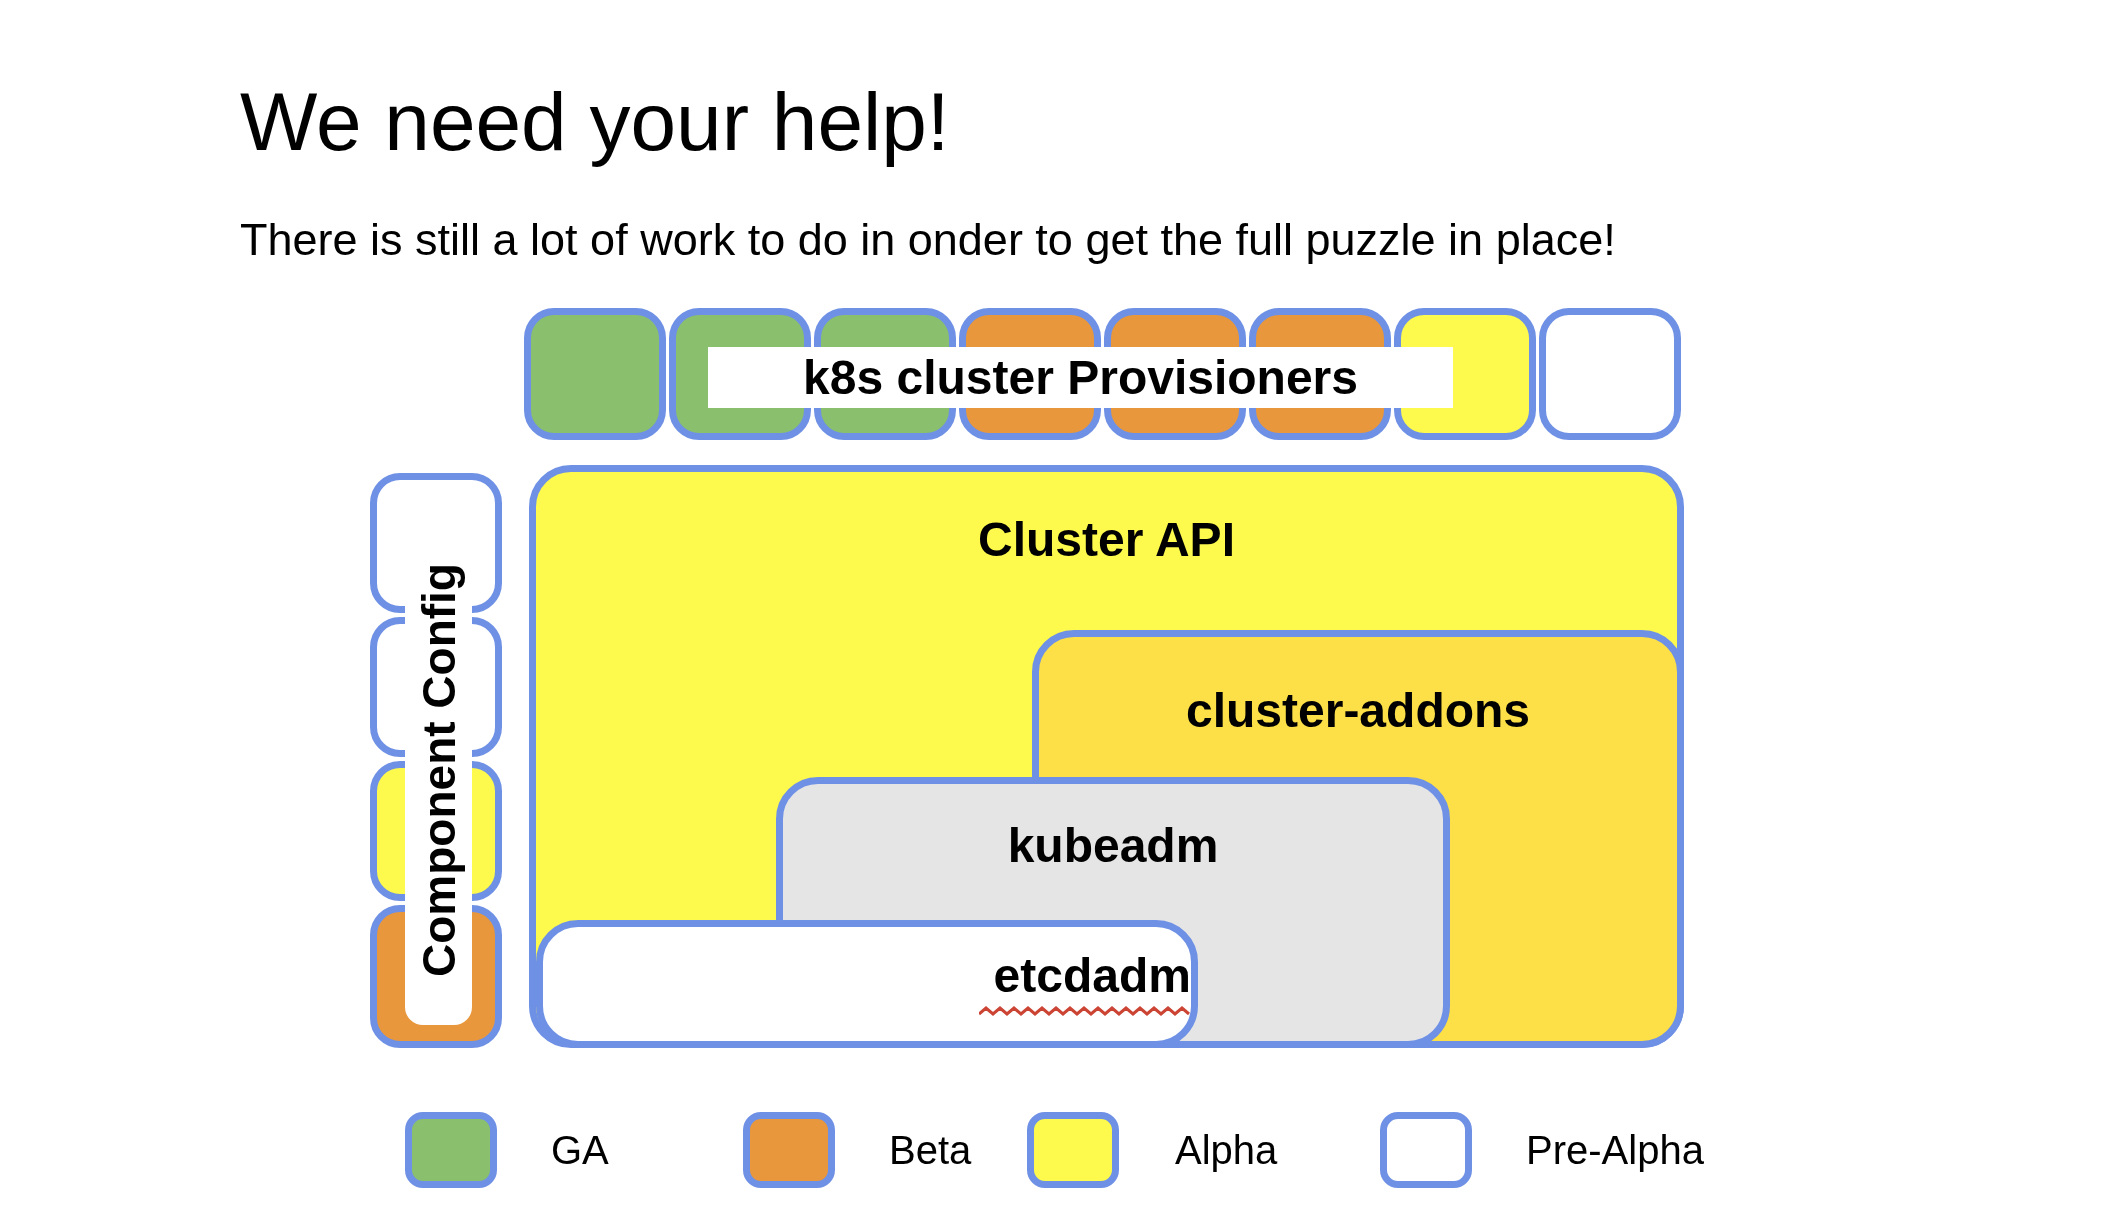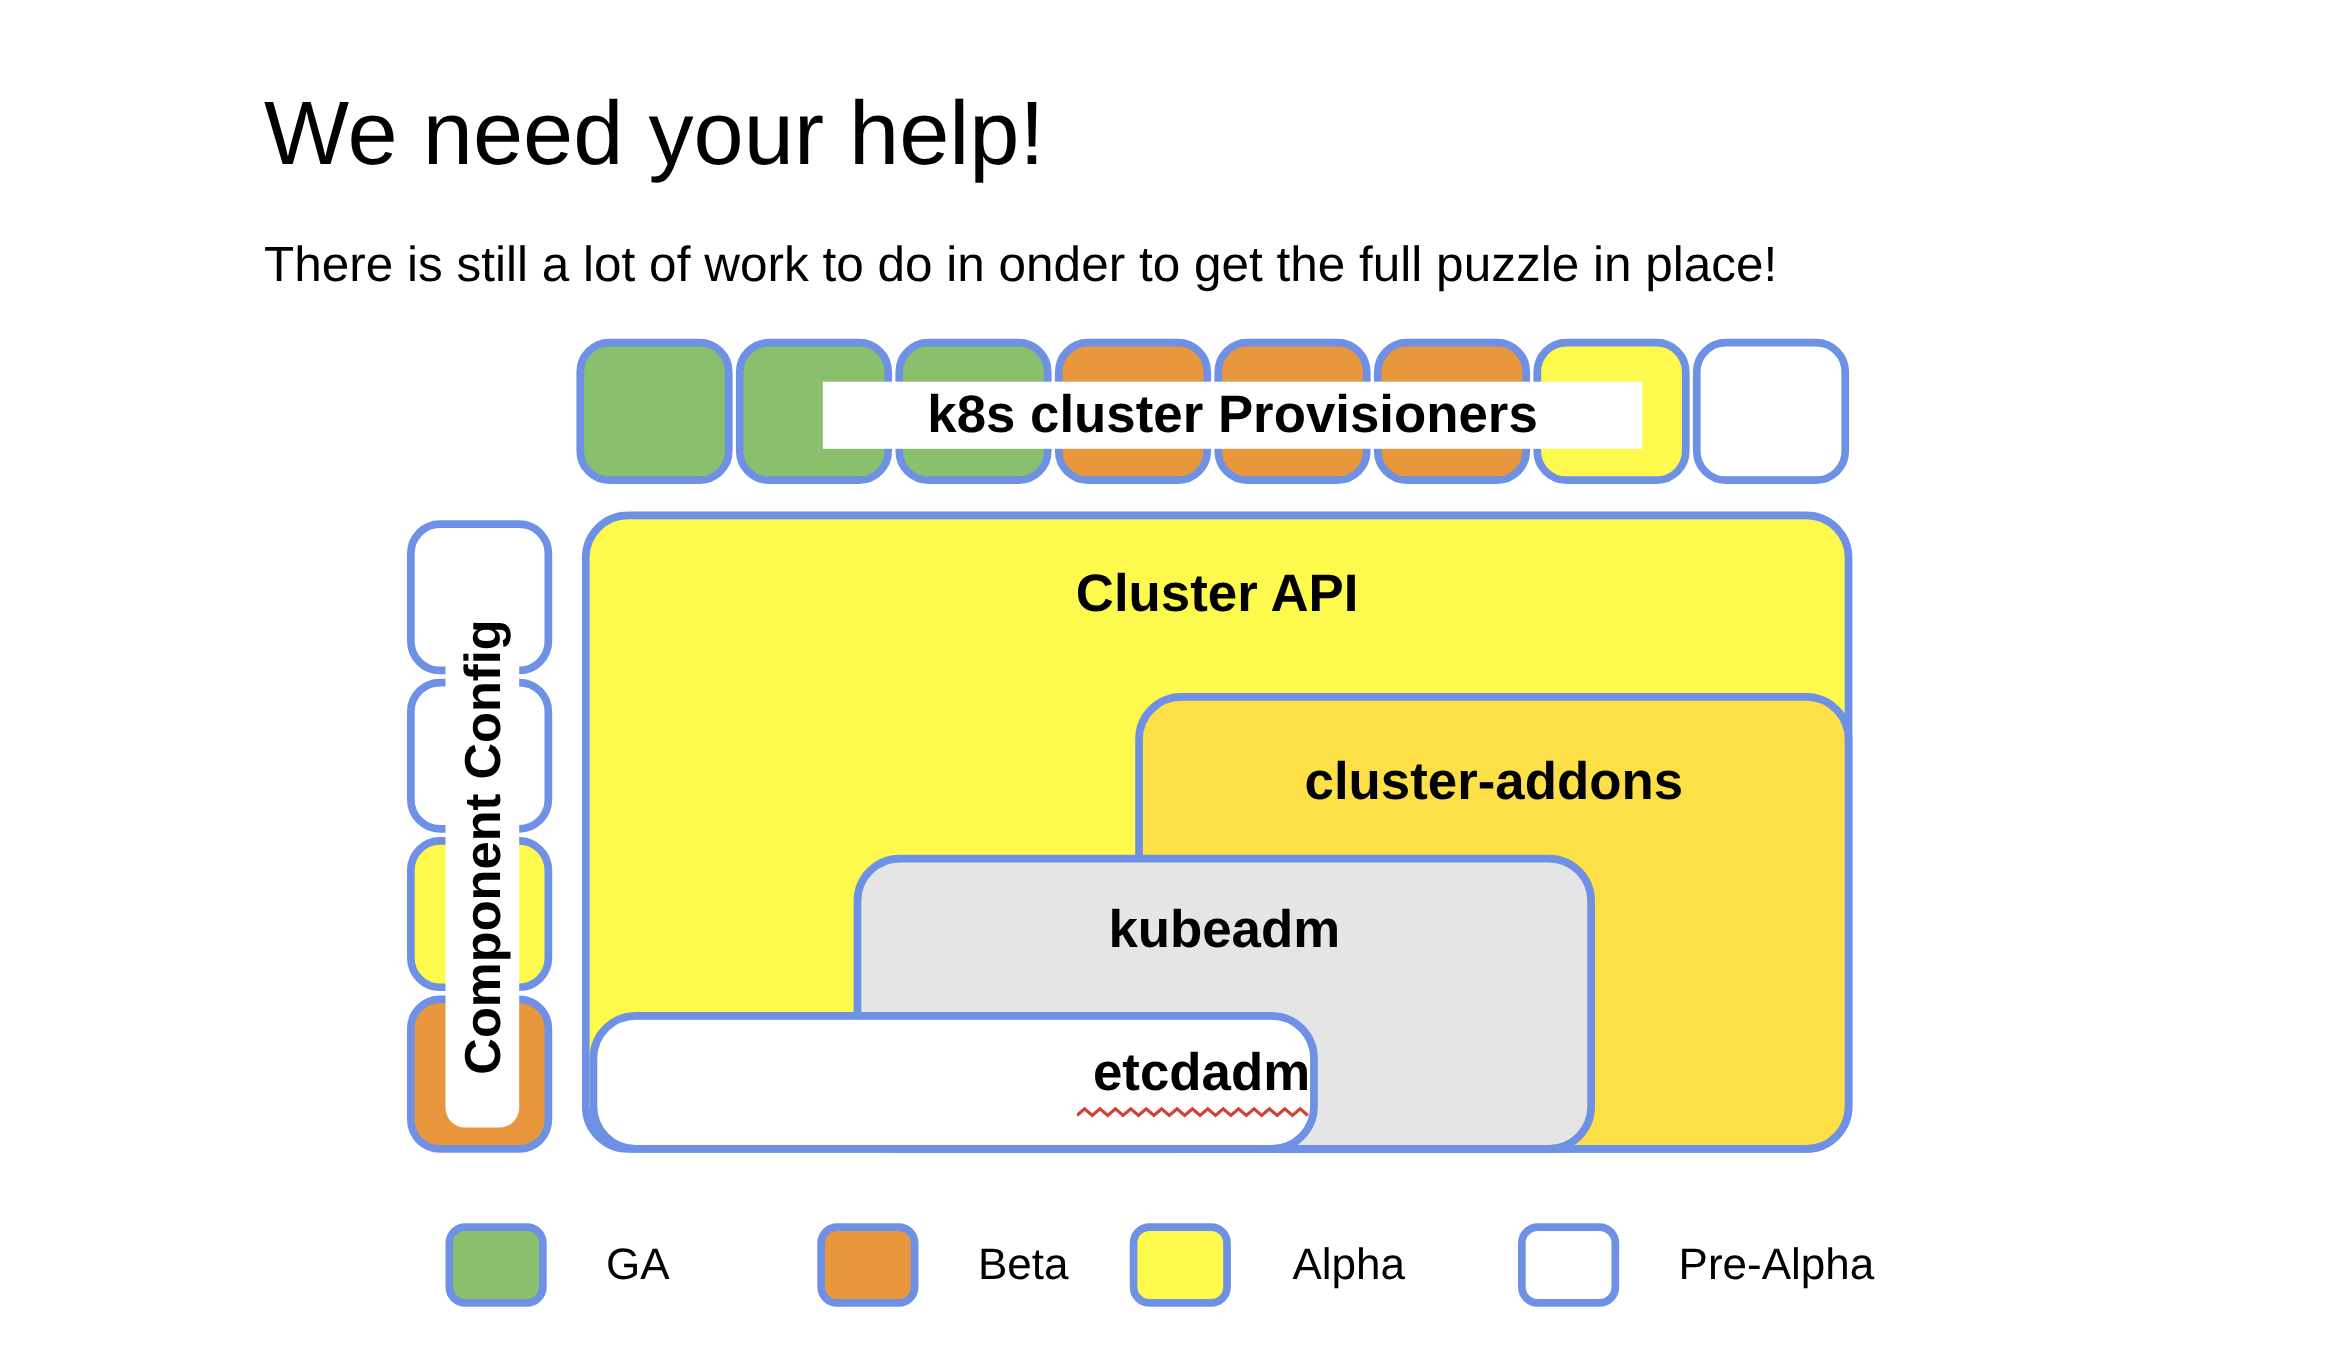--- a/index.html
+++ b/index.html
@@ -25,21 +25,21 @@
     position:absolute;
     box-sizing:border-box;
     border:7px solid #6f91e5;
     background:#fff;
   }
   
   .piece{top:308px;width:142px;height:132px;border-radius:30px;}
   .p1{left:524px;} .p2{left:669px;} .p3{left:814px;} .p4{left:959px;}
   .p5{left:1104px;} .p6{left:1249px;} .p7{left:1394px;} .p8{left:1539px;}
   .prov-label{
-    position:absolute;left:748px;top:347px;width:745px;height:61px;
+    position:absolute;left:708px;top:347px;width:745px;height:61px;
     background:#ffffff;z-index:5;
     display:flex;align-items:center;justify-content:center;
     font-size:48px;font-weight:700;white-space:nowrap;
   }
   
   .cc{left:370px;width:132px;border-radius:30px;}
   .cc1{top:473px;height:140px;}
   .cc2{top:617px;height:140px;}
   .cc3{top:761px;height:140px;}
   .cc4{top:905px;height:143px;}

